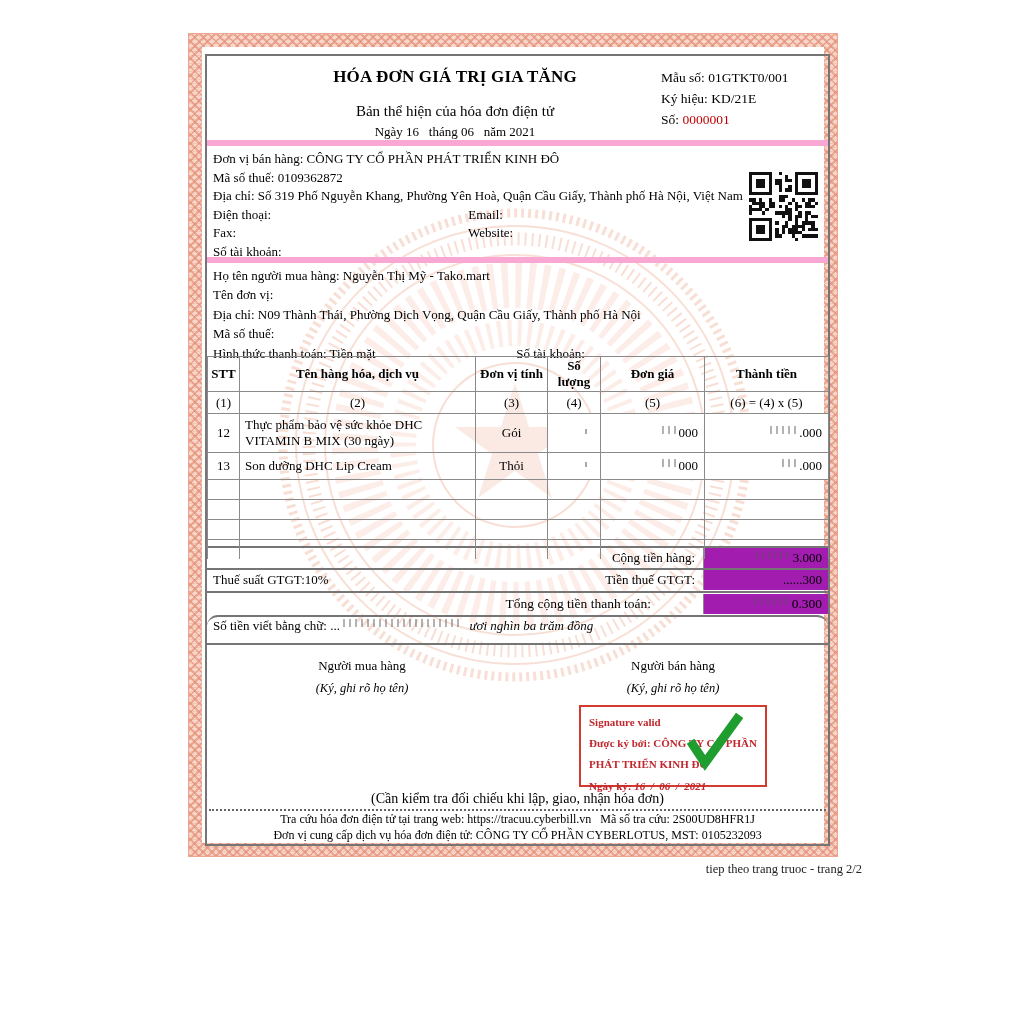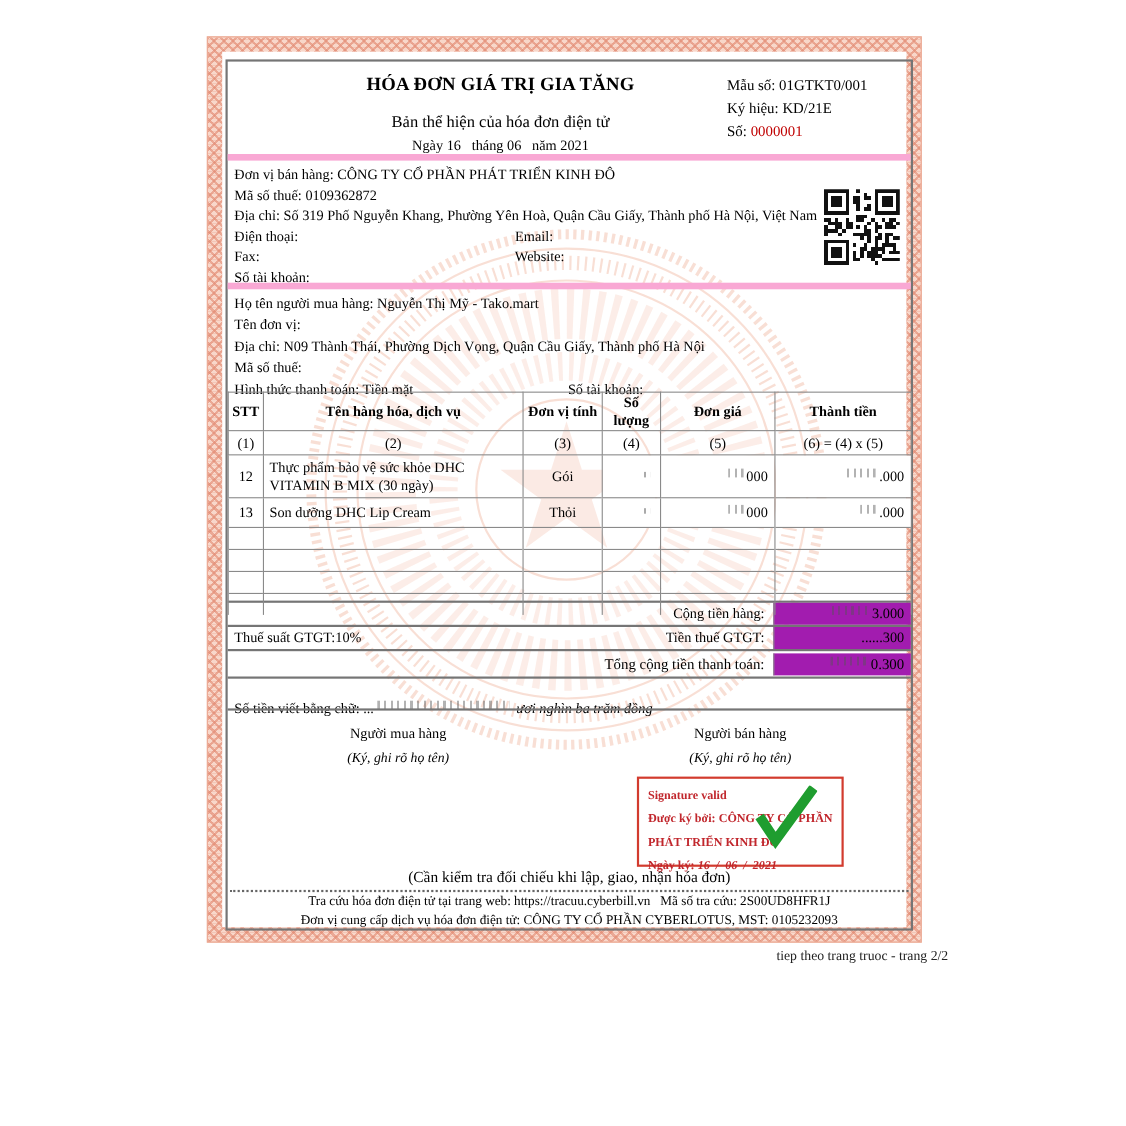--- a/index.html
+++ b/index.html
@@ -59,22 +59,22 @@
   .sm{display:inline-block;height:8px;width:26px;margin-right:3px;opacity:.45;
       background:repeating-linear-gradient(90deg,#555 0 2px,transparent 2px 6px);vertical-align:3px;}
   .sm.w14{width:14px;} .sm.w34{width:34px;} .sm.dot{width:6px;height:5px;opacity:.5;}
 
   
   .trow{display:flex;border-top:2px solid #757575;align-items:center;}
   .trow .lbl{flex:1;text-align:right;padding:2px 8px 2px 6px;}
   .trow .lbl.split{display:flex;justify-content:space-between;}
   .trow .val{width:125px;box-sizing:border-box;border-left:1px solid #8a8a8a;text-align:right;
              padding:2px 6px;background:#a21caf;}
-  .row-sub{height:21px;} .row-vat{height:22px;} .row-grand{height:24px;font-size:13.5px;}
-  .row-words{height:29px;border-top:2px solid #757575;padding:19px 6px 0 6px;box-sizing:border-box;}
+  .row-sub{height:21px;} .row-vat{height:22px;} .row-grand{height:24px;font-size:13.5px;gap:44px;}
+  .row-words{height:29px;border-top:2px solid #757575;padding:1px 6px 0 6px;box-sizing:border-box;border-radius:11px;}
 
   
   .sec-sign{height:155px;border-top:2px solid #757575;}
   .sig-col{position:absolute;top:13px;text-align:center;}
   .sig-buyer{left:0;width:310px;} .sig-seller{left:311px;width:310px;}
   .sig-note{margin-top:7px;font-size:12.5px;}
   .sigbox{
     position:absolute;left:372px;top:60px;width:168px;height:68px;border:2px solid #d23b2e;
     color:#c1272d;font-weight:bold;font-size:11px;line-height:1.95;padding:5px 8px;z-index:2;
   }

